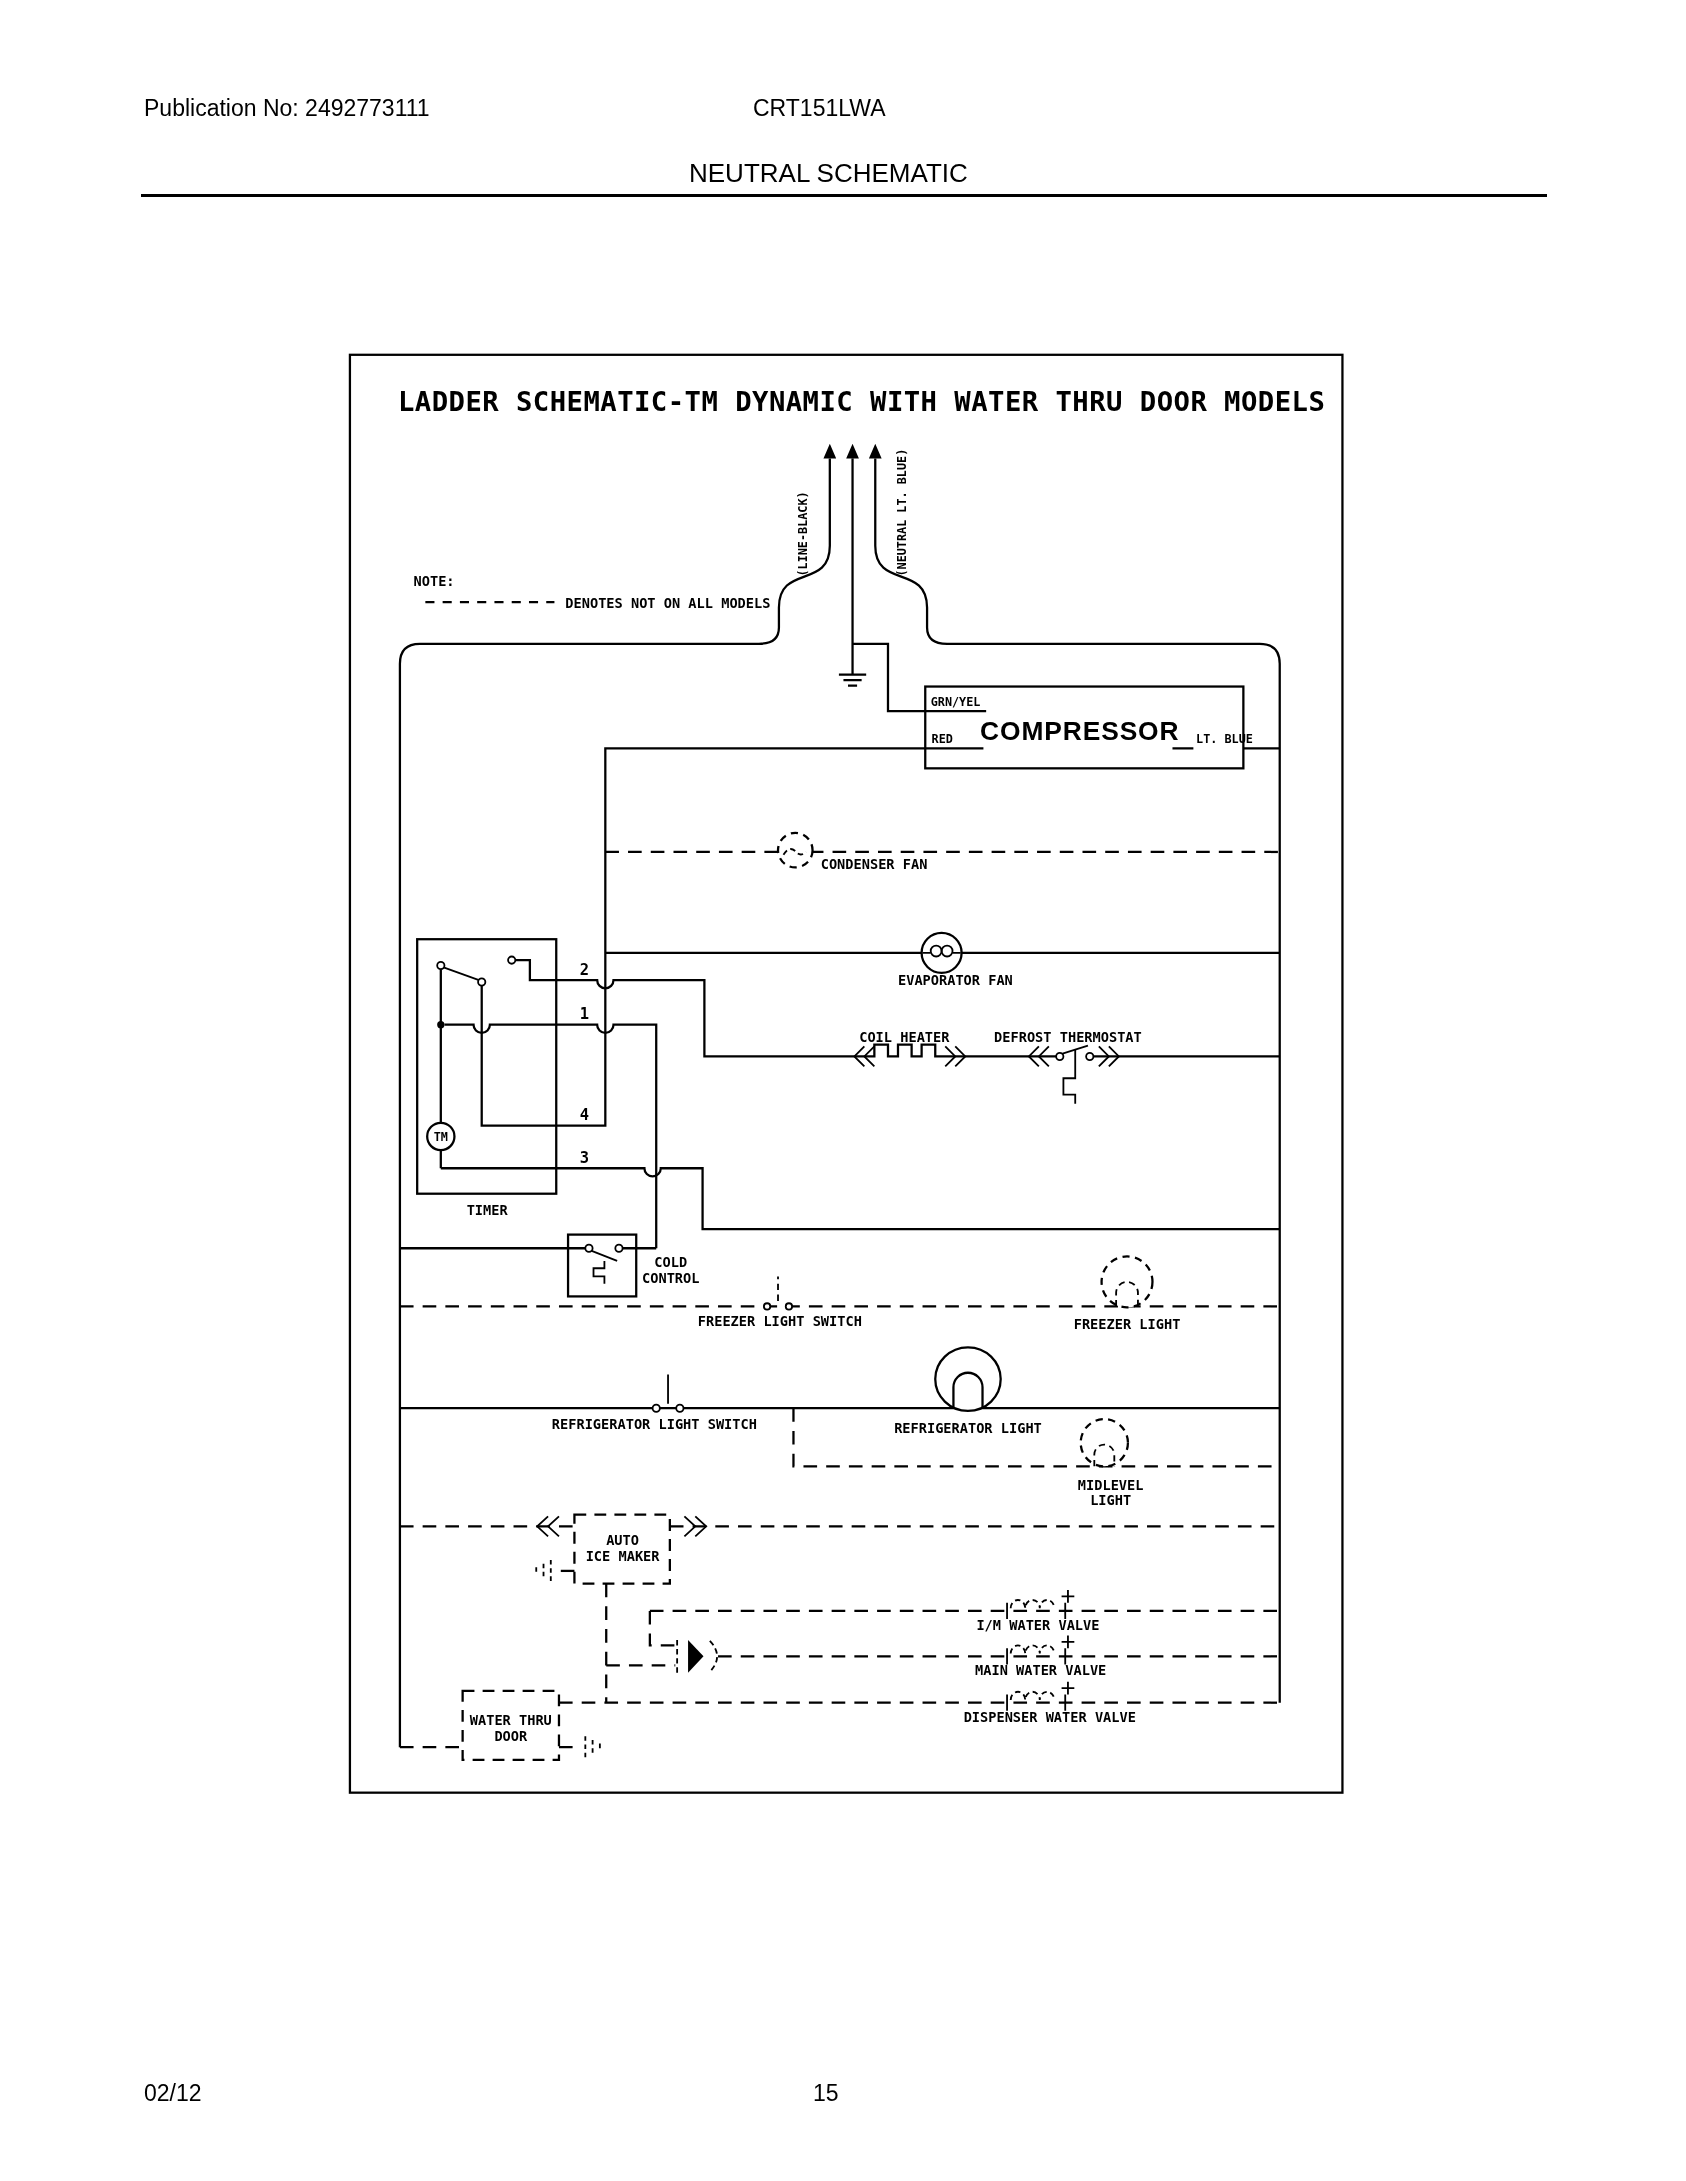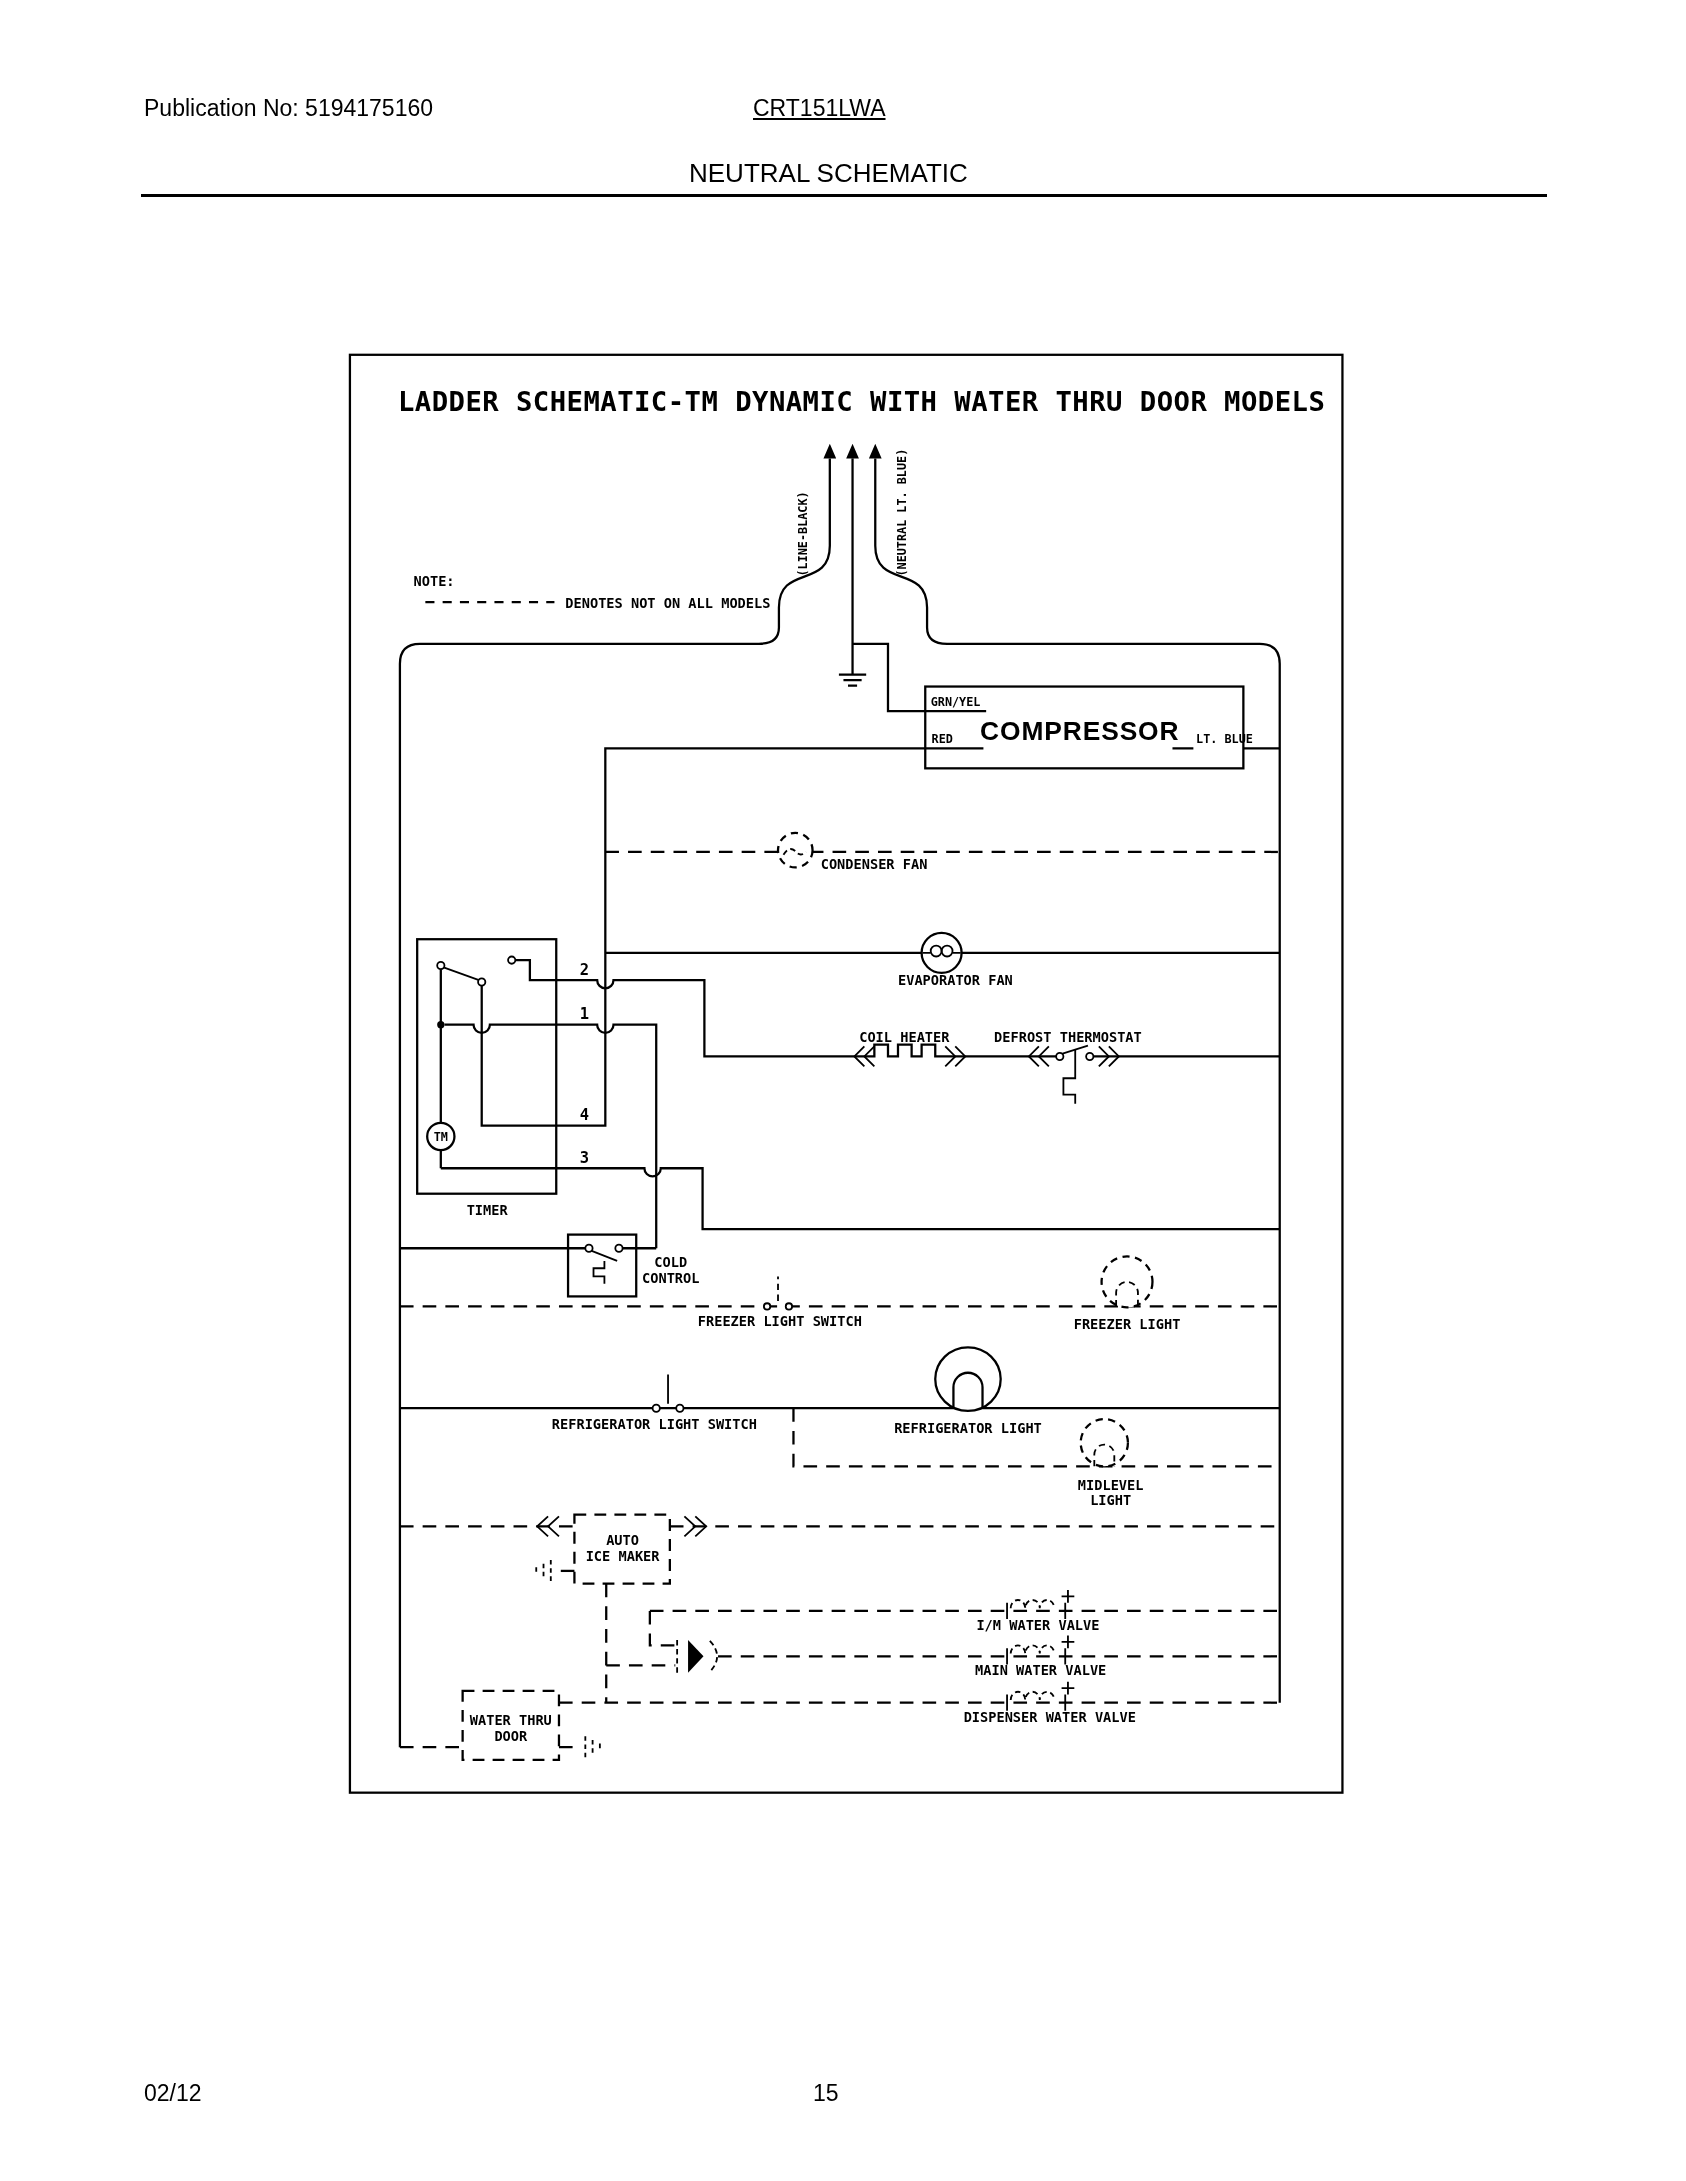--- a/index.html
+++ b/index.html
@@ -1,19 +1,19 @@
 <!DOCTYPE html>
 <html style="font-size:14.5px"><head>
 <meta charset="utf-8">
 <style>
   html,body{margin:0;padding:0;background:#fff;}
   .page{position:relative;width:1686px;height:2182px;background:#fff;color:#000;
         font-family:"Liberation Sans",sans-serif;overflow:hidden;}
   .hdr-pub{position:absolute;left:144px;top:95px;font-size:23px;}
-  .hdr-model{position:absolute;left:753px;top:95px;font-size:23px;text-decoration:underline;}
+  .hdr-model{position:absolute;left:753px;top:95px;font-size:23px;}
   .hdr-section{position:absolute;left:689px;top:158px;font-size:26px;}
   .hdr-rule{position:absolute;left:141px;top:194px;width:1406px;height:2.7px;background:#000;}
   .ftr-date{position:absolute;left:144px;top:2080px;font-size:23px;}
   .ftr-page{position:absolute;left:813px;top:2080px;font-size:23px;}
   svg{position:absolute;left:0;top:0;}
   svg text{fill:#000;}
   .ttl{font:bold 30px "DejaVu Sans Mono",monospace;letter-spacing:.5px;}
   .lbl{font:bold 15px "DejaVu Sans Mono",monospace;}
   .sm{font:bold 13px "DejaVu Sans Mono",monospace;}
   .num{font:bold 17px "DejaVu Sans Mono",monospace;}
@@ -22,21 +22,21 @@
   .ln2{stroke:#000;stroke-width:2;fill:none;}
   .dash{stroke-dasharray:15 10;}
   .dashS{stroke-dasharray:8 6;}
   .wfill{fill:#fff;}
 </style>
 </head>
 <body>
 
 <div class="page">
 
-  <div class="hdr-pub">Publication No: 5194175160</div>
+  <div class="hdr-pub">Publication No: 2492773111</div>
   <div class="hdr-model">CRT151LWA</div>
   <div class="hdr-section">NEUTRAL SCHEMATIC</div>
   <div class="hdr-rule"></div>
 
   <svg width="1686" height="2182" viewBox="0 0 1855 2400">
 
     <rect class="ln" x="385" y="390" width="1092" height="1582"></rect>
 
     <g>
       <rect class="ln wfill" x="1018" y="755" width="350" height="90"></rect>

